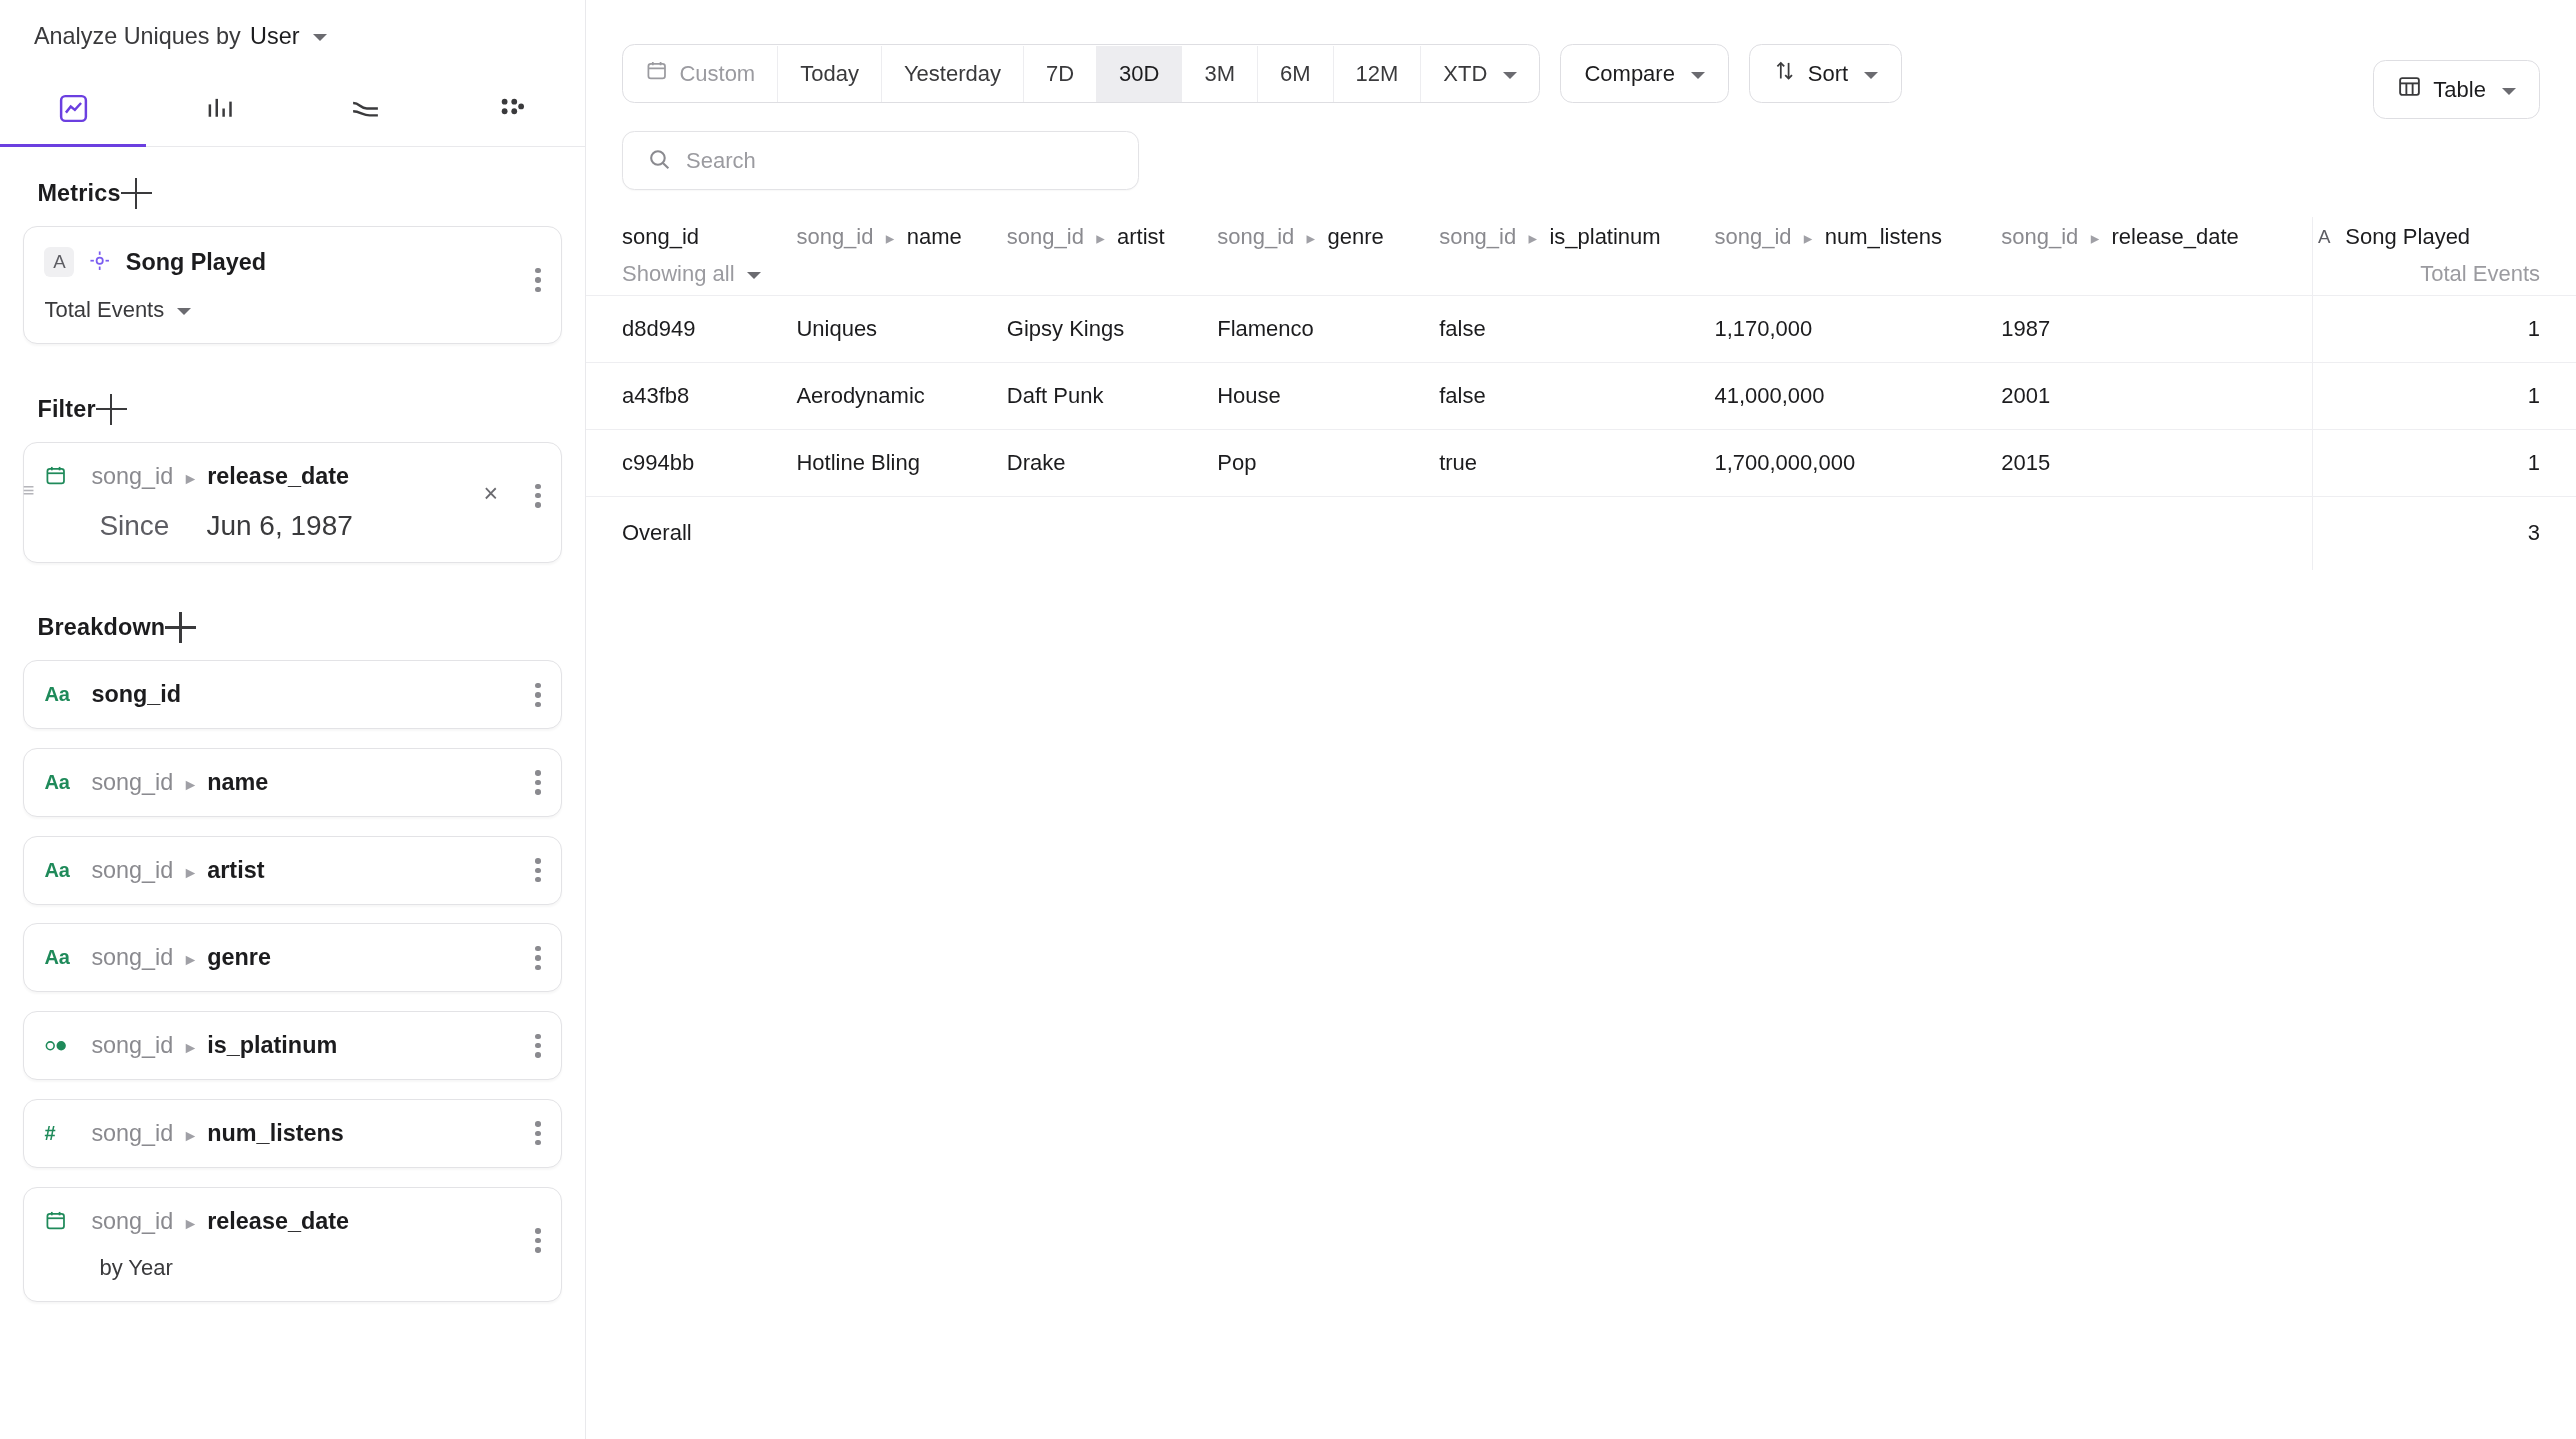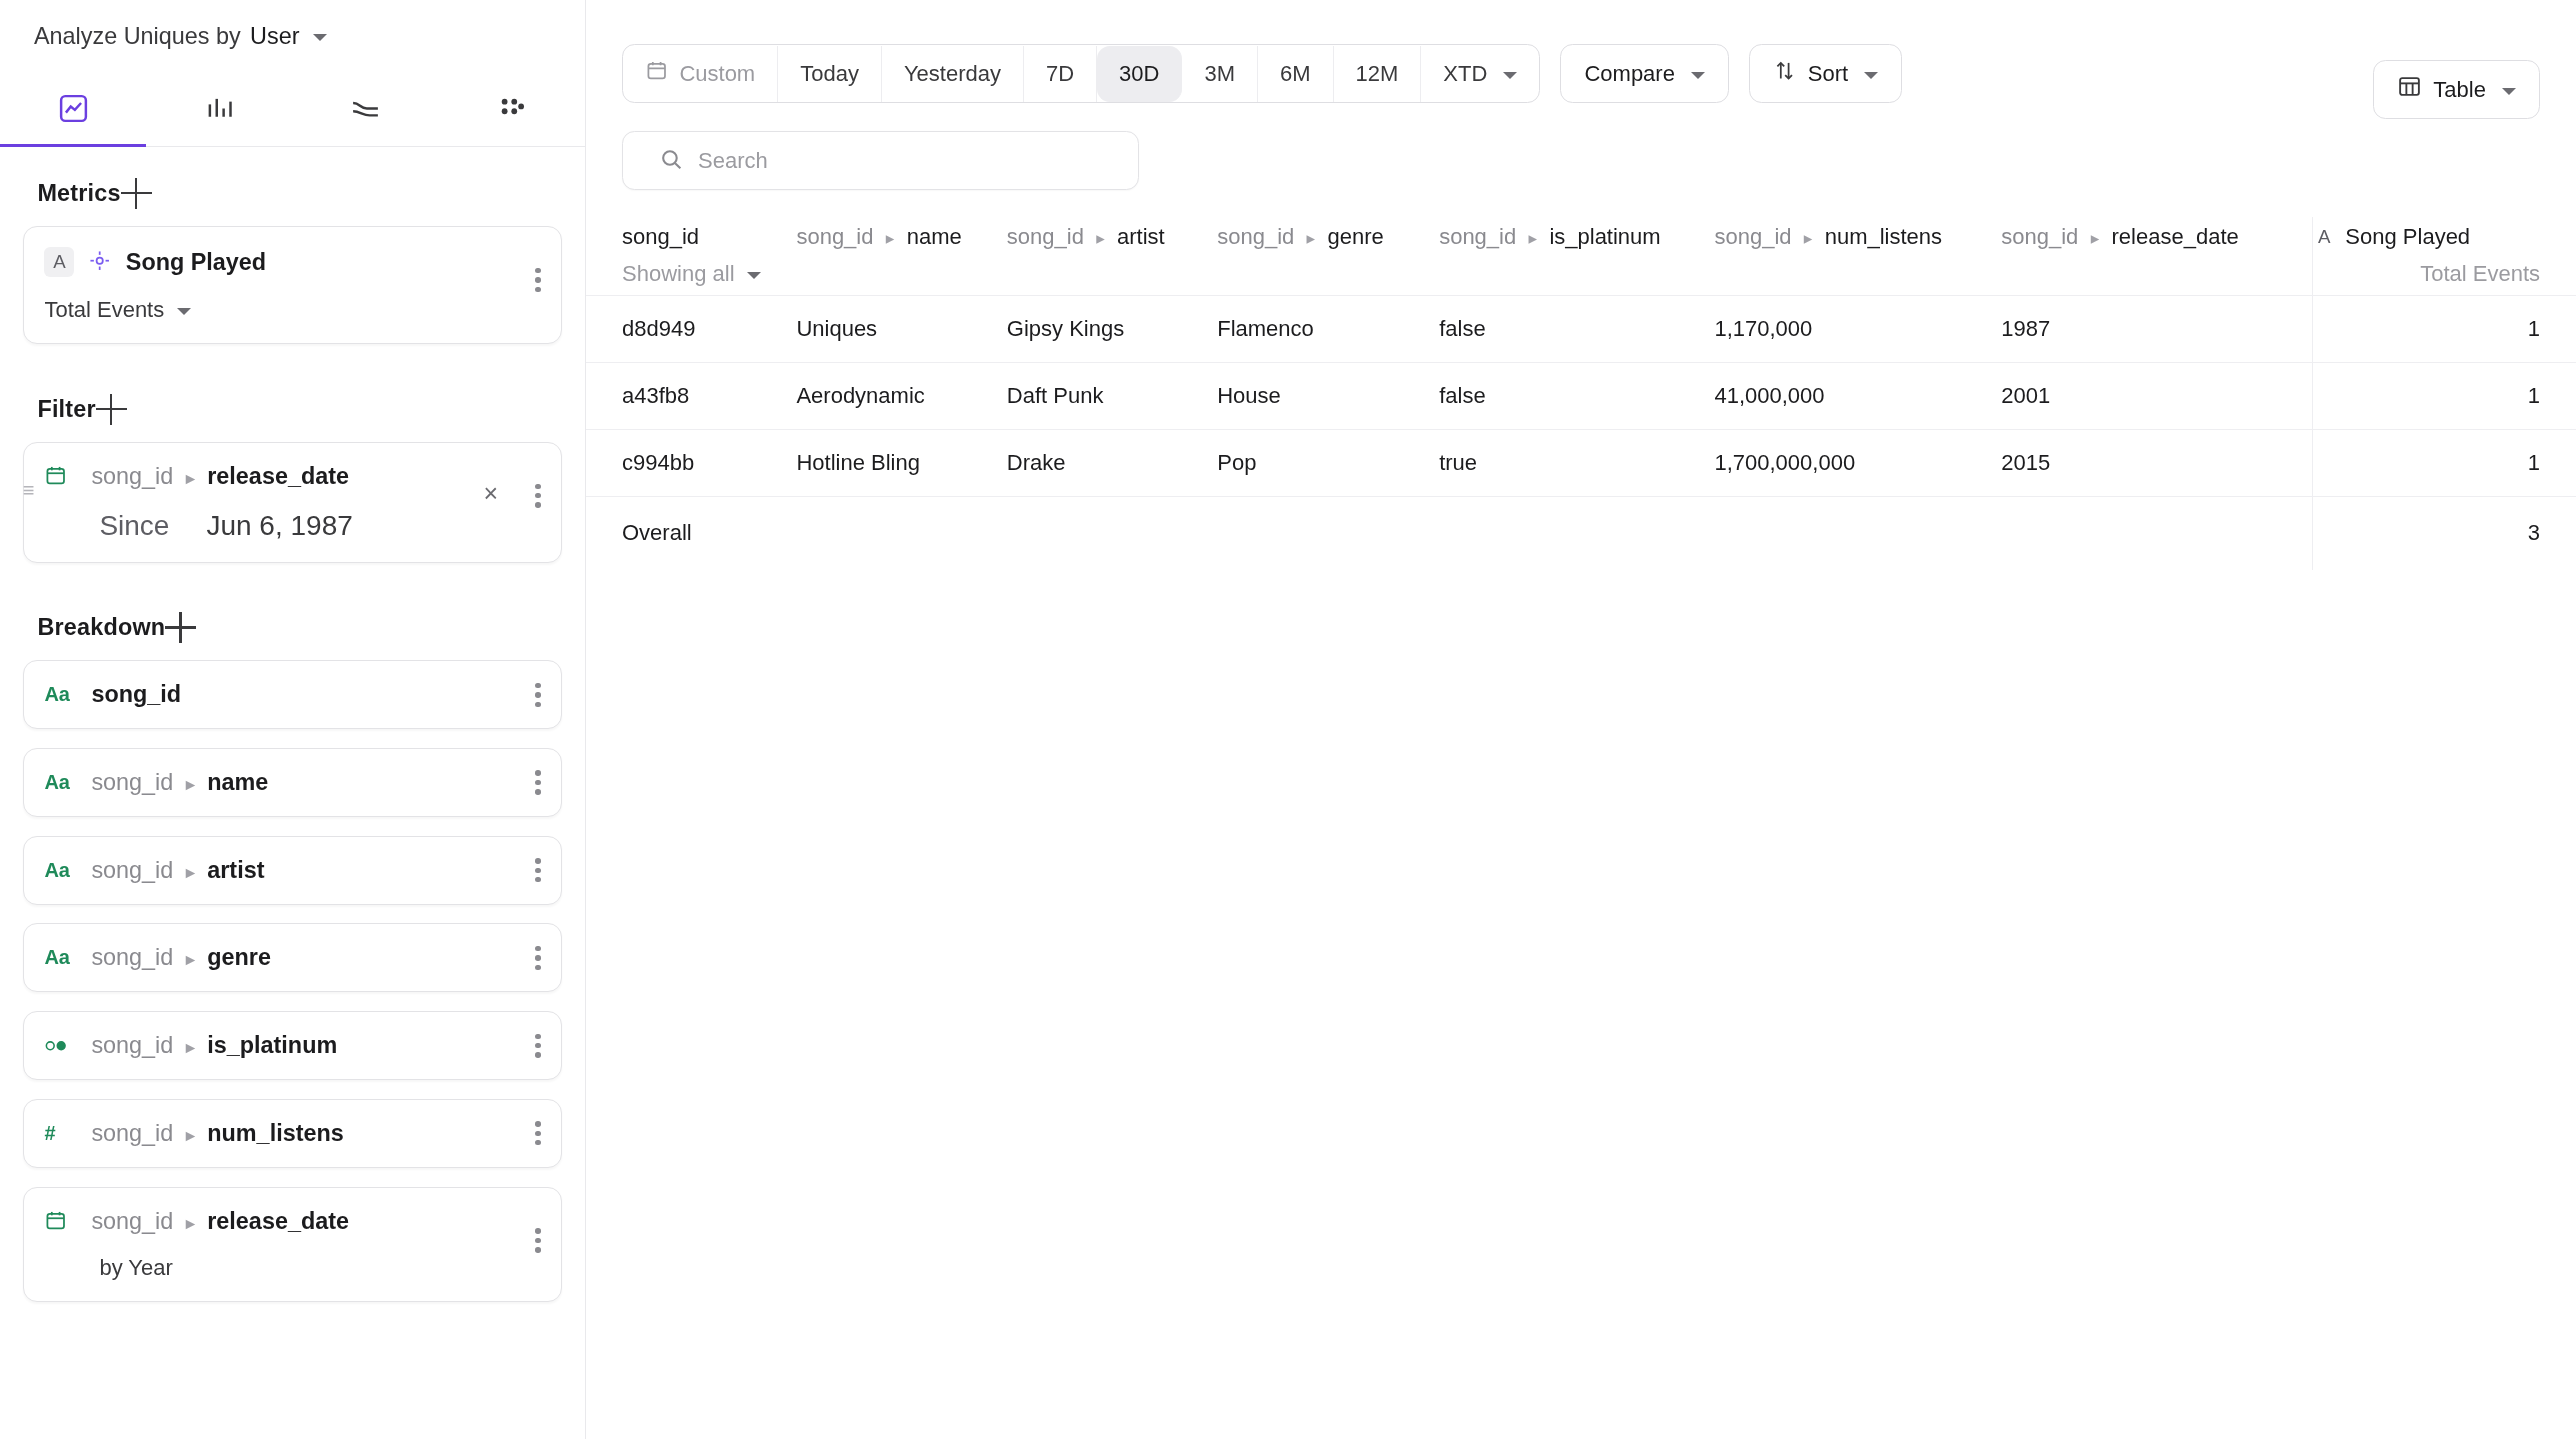--- a/index.html
+++ b/index.html
@@ -134,36 +134,36 @@
     height: 59px; overflow: hidden;
     background: #fff;
   }
   .seg-item {
     height: 56px; display: flex; align-items: center; justify-content: center;
     padding: 0 22px; font-size: 22px; color: #3a3a3c; cursor: pointer;
     border-right: 1.6px solid #ededf0;
     gap: 11px; white-space: nowrap;
   }
   .seg-item:last-child { border-right: none; }
-  .seg-item.selected { background: #ededf0; color: #1c1c1e; border-radius: 13px; }
+  .seg-item.selected { background: #ededf0; color: #1c1c1e; border-radius: 0; }
   .seg-item.muted { color: #9b9ba0; }
   .btn {
     height: 59px; display: inline-flex; align-items: center; gap: 11px;
     border: 1.6px solid #dedee2; border-radius: 12.5px; background: #fff;
     padding: 0 23.4px; font-size: 22px; color: #1c1c1e; cursor: pointer;
     margin-left: 20px; white-space: nowrap;
   }
   .btn.right { position: absolute; right: 36px; top: 60px; margin: 0; }
 
   .search-wrap { padding: 28px 36px 0 36px; }
   .search {
     width: 517px; height: 59px;
     border: 1.6px solid #e3e3e6; border-radius: 12.5px;
     display: flex; align-items: center; gap: 14px;
-    padding: 0 36px; background: #fff;
+    padding: 0 24px; background: #fff;
     box-shadow: 0 0.8px 1.6px rgba(0,0,0,0.03);
   }
   .search input {
     border: none; outline: none; font-size: 22px; color: #1c1c1e;
     font-family: "Liberation Sans", sans-serif; width: 100%;
     background: transparent;
   }
   .search input::placeholder { color: #9b9ba0; }
 
   

